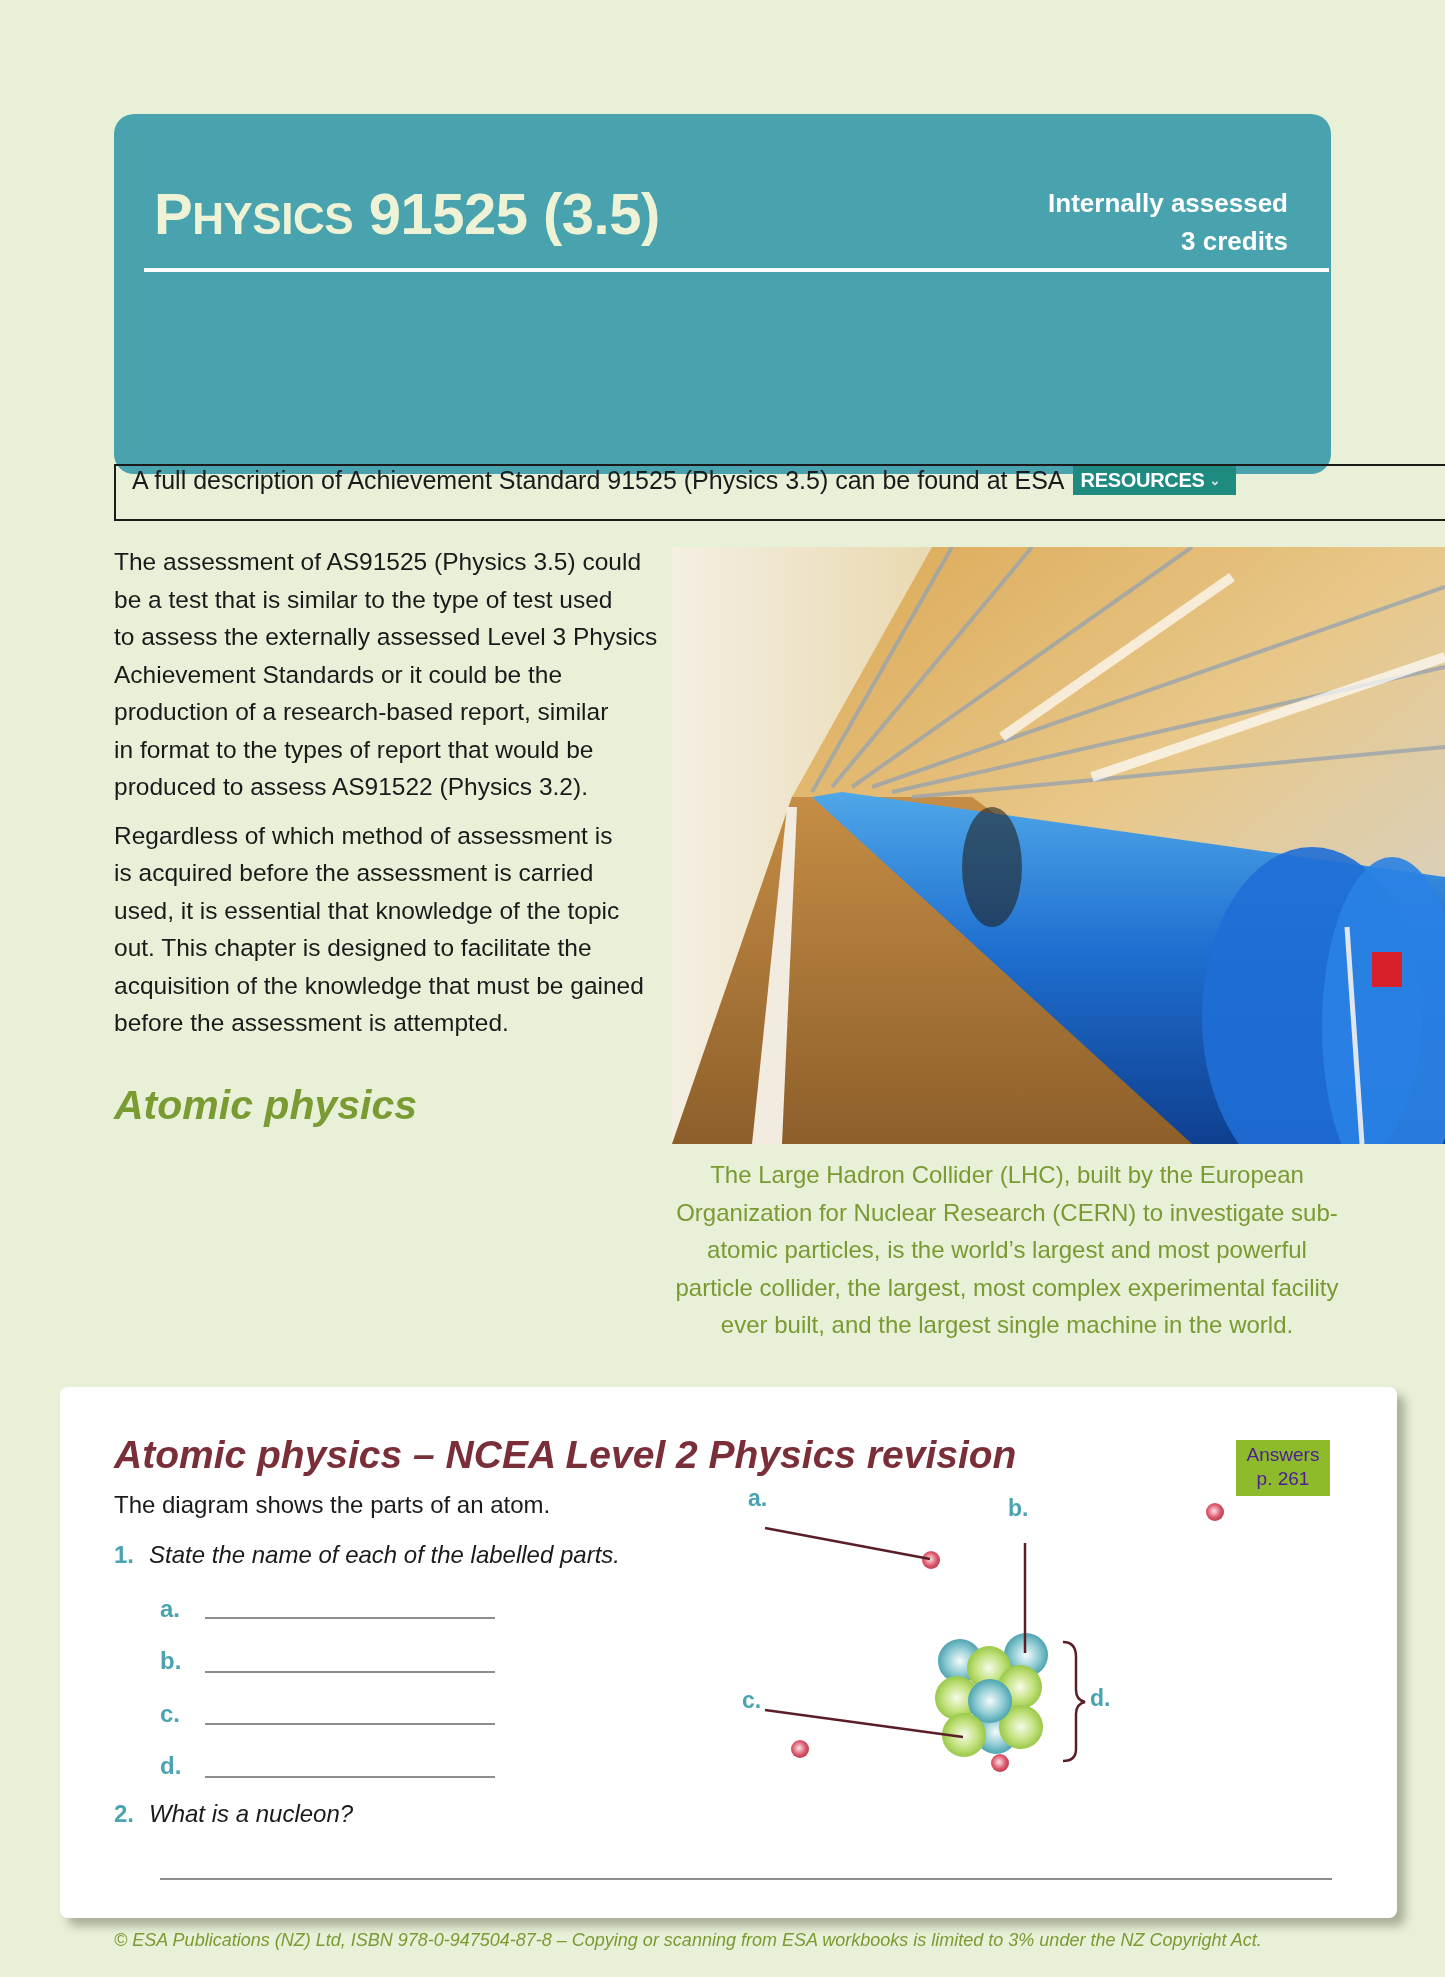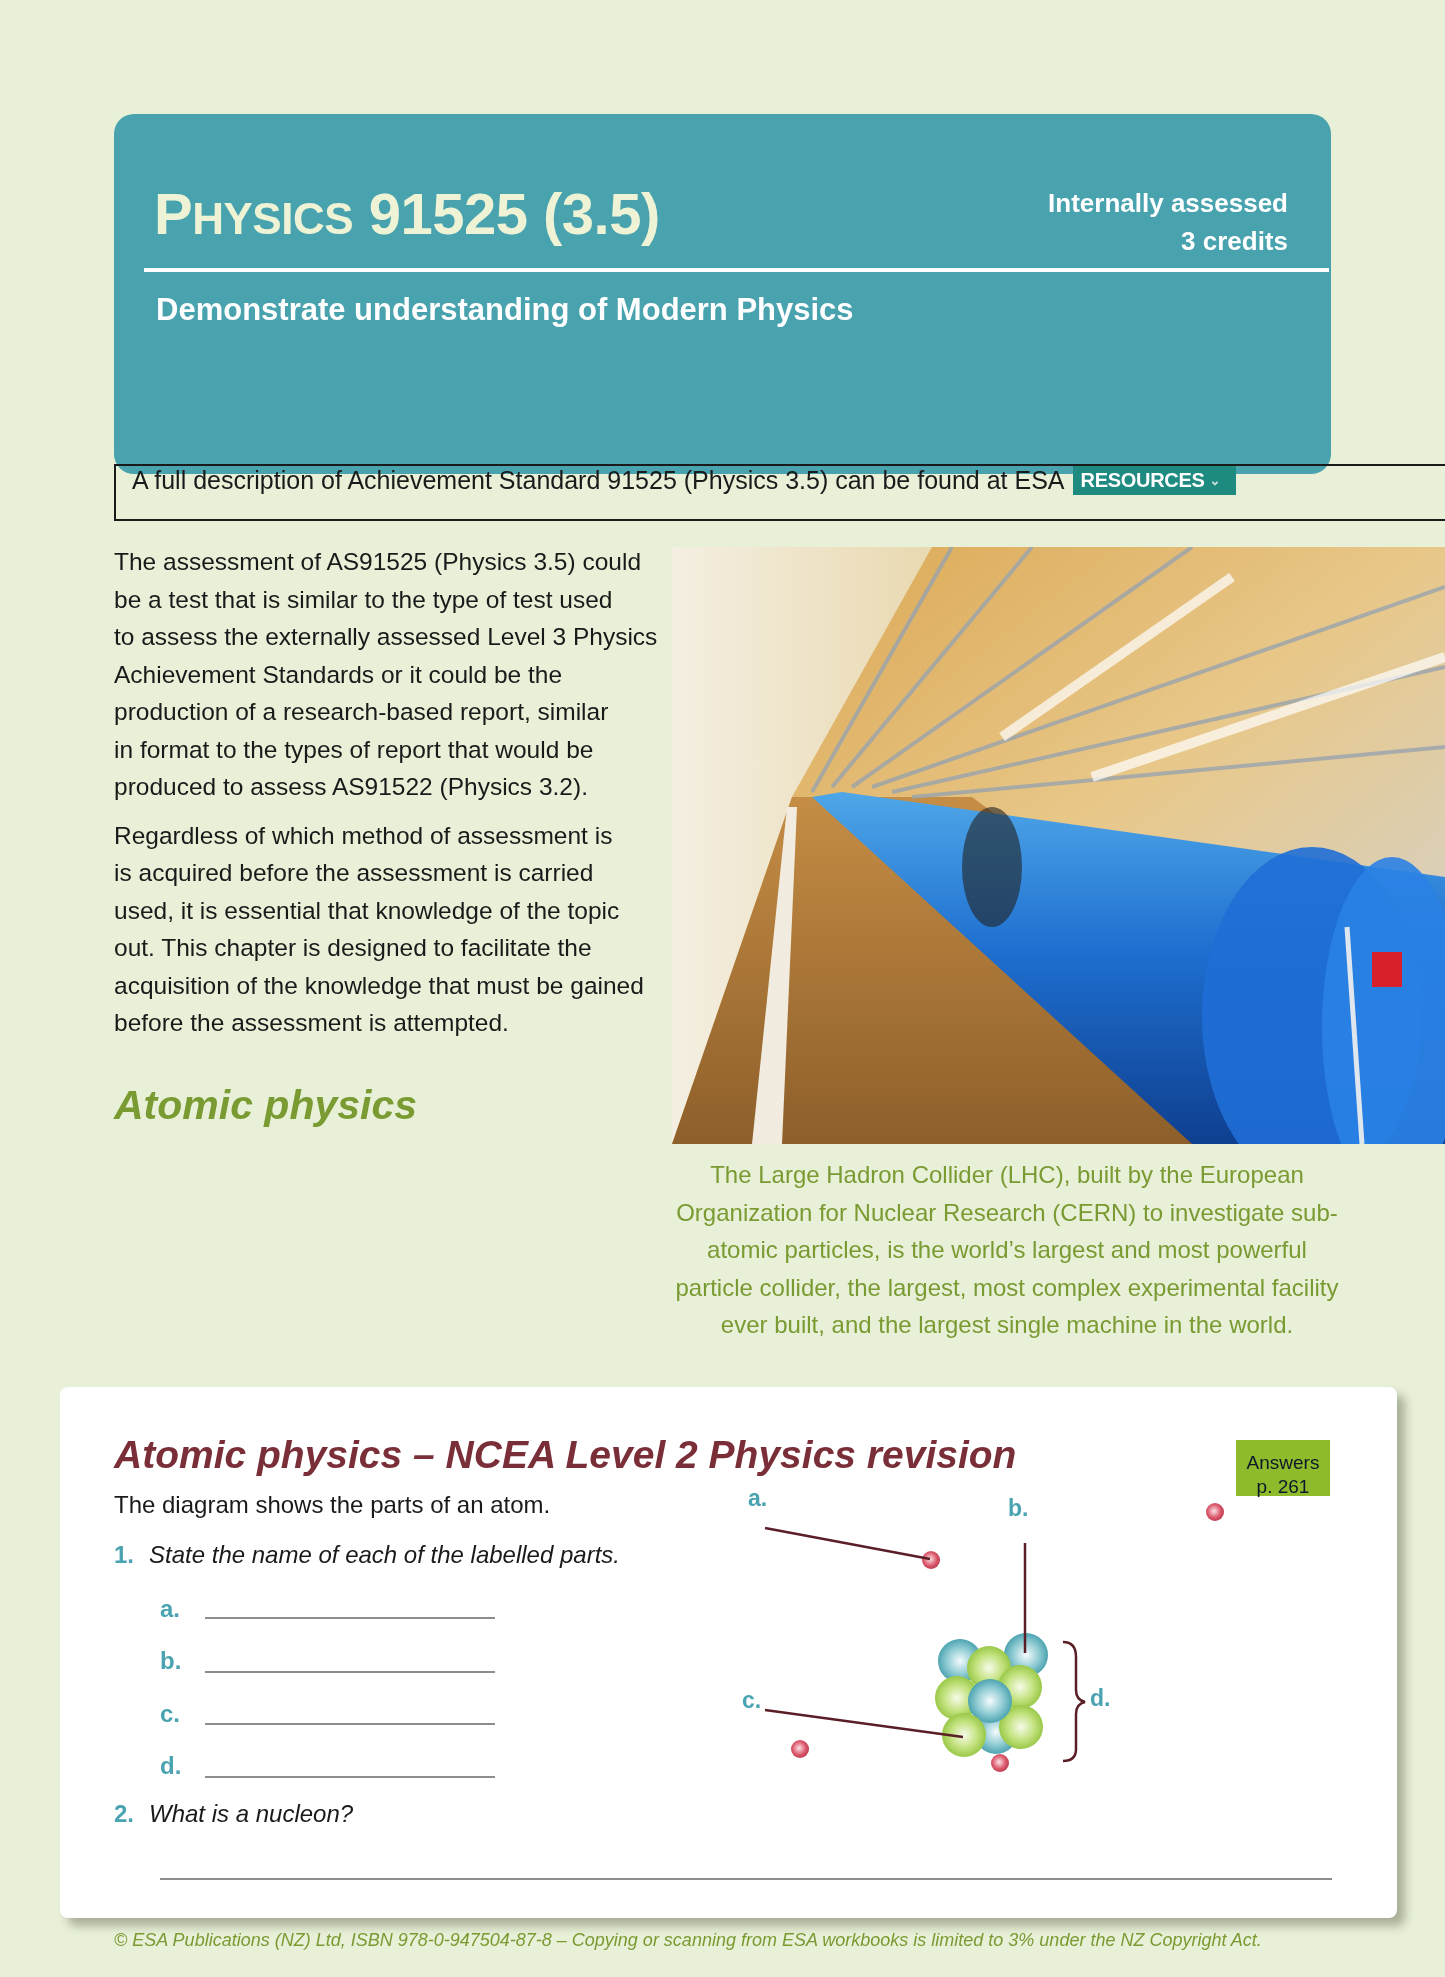--- a/index.html
+++ b/index.html
@@ -119,25 +119,25 @@
     left: 54px; top: 46px;
     font-size: 39px;
     font-weight: bold;
     font-style: italic;
     color: #7a2e38;
     white-space: nowrap;
   }
   #answers-badge {
     left: 1176px; top: 53px; width: 94px; height: 56px;
     background: #8dbb2c;
-    color: #0f172a;
+    color: #4c1d95;
     font-size: 19px;
     line-height: 24px;
     text-align: center;
-    padding-top: 11px;
+    padding-top: 3px;
   }
   #card-intro {
     left: 54px; top: 104px;
     font-size: 24px;
     white-space: nowrap;
   }
   .q-row {
     position: absolute;
     font-size: 24px;
     white-space: nowrap;
@@ -179,21 +179,20 @@
 </head>
 <body>
 
 <div id="header-box" class="abs">
   <div id="title" class="abs"><span class="sc-big">P</span><span class="sc-small">HYSICS</span><span> 91525 (3.5)</span></div>
   <div id="assess-info" class="abs">
     <div>Internally assessed</div>
     <div>3 credits</div>
   </div>
   <div id="header-rule" class="abs"></div>
-  <div id="subtitle" class="abs">Demonstrate understanding of Modern Physics</div>
 </div>
 
 <div id="resource-box" class="abs">
   <span>A full description of Achievement Standard 91525 (Physics 3.5) can be found at ESA</span>
   <span id="resources-badge">
     <span>RESOURCES</span>
     <span class="chev">⌄</span>
   </span>
 </div>
 

